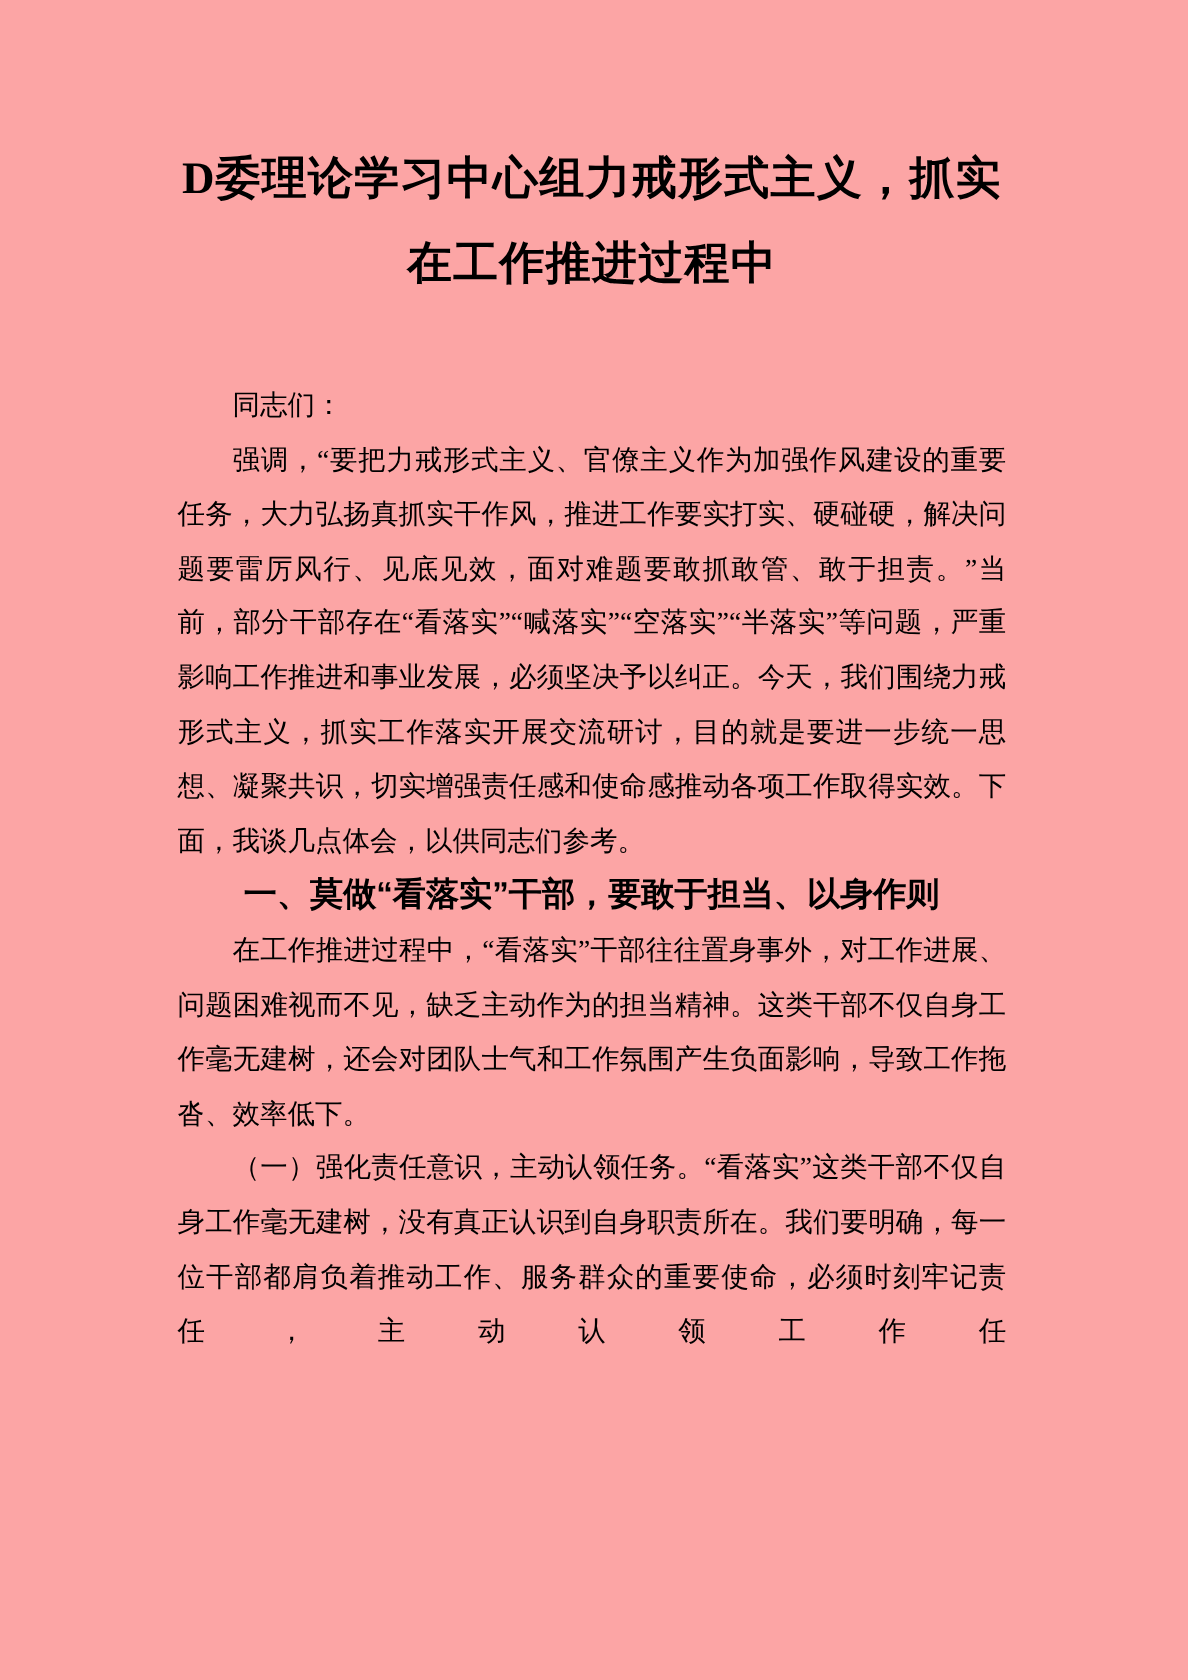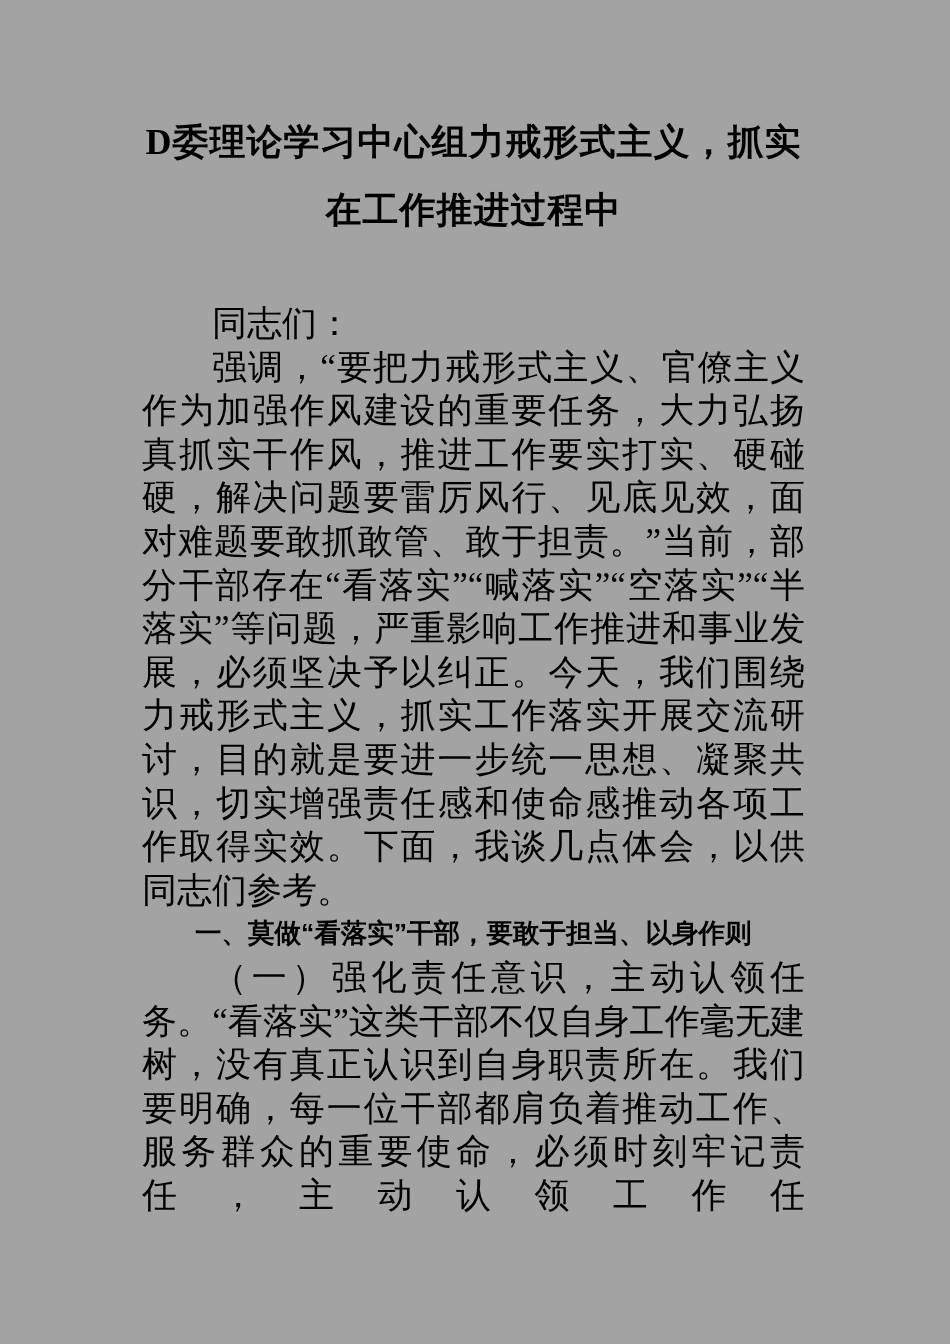--- a/index.html
+++ b/index.html
@@ -4,41 +4,41 @@
 <style>
   html, body {
     margin: 0;
     padding: 0;
     background: #ffffff;
   }
   .page {
     position: relative;
     width: 950px;
     height: 1344px;
-    background: #a3a3a3;
+    background: #fca5a5;
     color: #000000;
     box-sizing: border-box;
     padding: 108px 145px 0 142px;
     overflow: hidden;
   }
   .doc-title {
     font-family: "Liberation Serif", serif;
     font-weight: bold;
     font-size: 36px;
     line-height: 68px;
     text-align: center;
     letter-spacing: 1px;
     margin: 0 0 58px 0;
   }
   .doc-title .title-line {
     display: block;
   }
   .body-para {
     font-family: "Liberation Serif", serif;
-    font-size: 35px;
+    font-size: 22px;
     line-height: 43.6px;
     text-align: justify;
     text-indent: 2em;
     margin: 0;
     word-break: break-all;
   }
   .section-heading {
     font-family: "Liberation Sans", sans-serif;
     font-weight: bold;
     font-size: 26.5px;
@@ -62,18 +62,19 @@
     <span class="title-line">D委理论学习中心组力戒形式主义，抓实</span>
     <span class="title-line">在工作推进过程中</span>
   </h1>
 
   <p class="body-para">同志们：</p>
 
   <p class="body-para">强调，“要把力戒形式主义、官僚主义作为加强作风建设的重要任务，大力弘扬真抓实干作风，推进工作要实打实、硬碰硬，解决问题要雷厉风行、见底见效，面对难题要敢抓敢管、敢于担责。”当前，部分干部存在“看落实”“喊落实”“空落实”“半落实”等问题，严重影响工作推进和事业发展，必须坚决予以纠正。今天，我们围绕力戒形式主义，抓实工作落实开展交流研讨，目的就是要进一步统一思想、凝聚共识，切实增强责任感和使命感推动各项工作取得实效。下面，我谈几点体会，以供同志们参考。</p>
 
   <p class="section-heading">一、莫做“看落实”干部，要敢于担当、以身作则</p>
 
+  <p class="body-para">在工作推进过程中，“看落实”干部往往置身事外，对工作进展、问题困难视而不见，缺乏主动作为的担当精神。这类干部不仅自身工作毫无建树，还会对团队士气和工作氛围产生负面影响，导致工作拖沓、效率低下。</p>
 
   <p class="body-para cut-off">
     <span class="sub-lead">（一）强化责任意识，主动认领任务。</span><span>“看落实”这类干部不仅自身工作毫无建树，没有真正认识到自身职责所在。我们要明确，每一位干部都肩负着推动工作、服务群众的重要使命，必须时刻牢记责任，主动认领工作任</span>
   </p>
 
 </div>
 
 </body></html>

